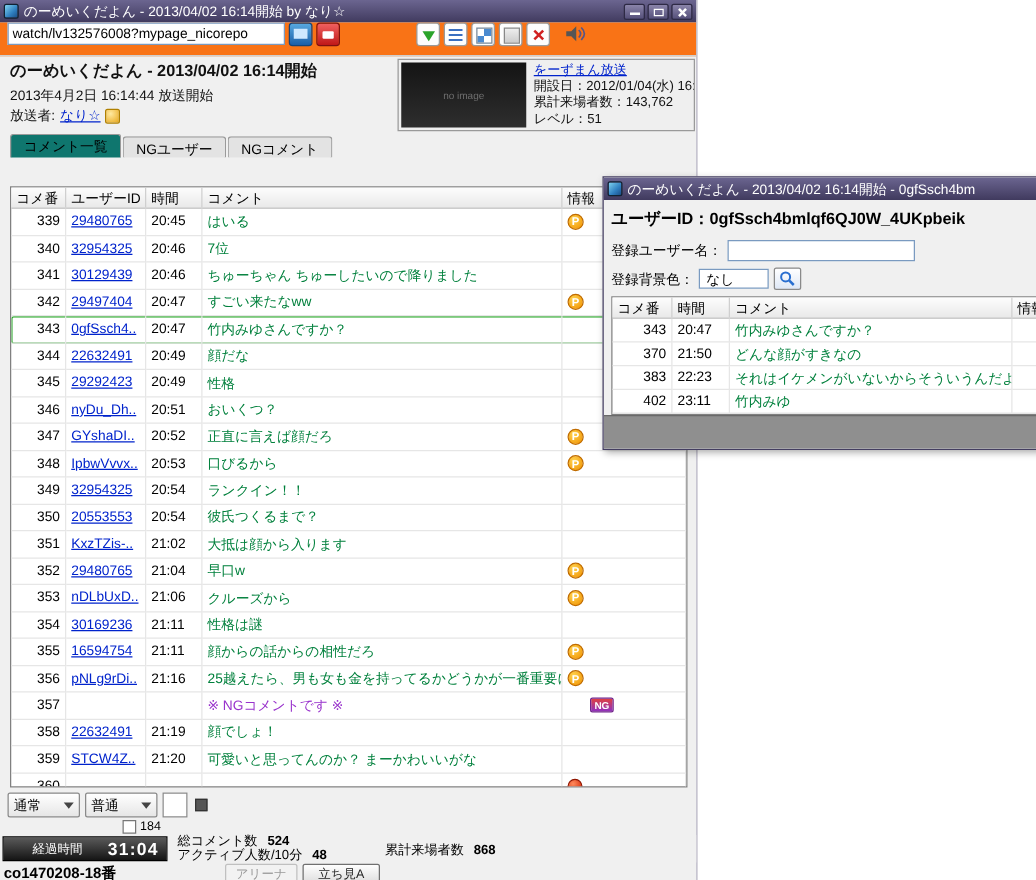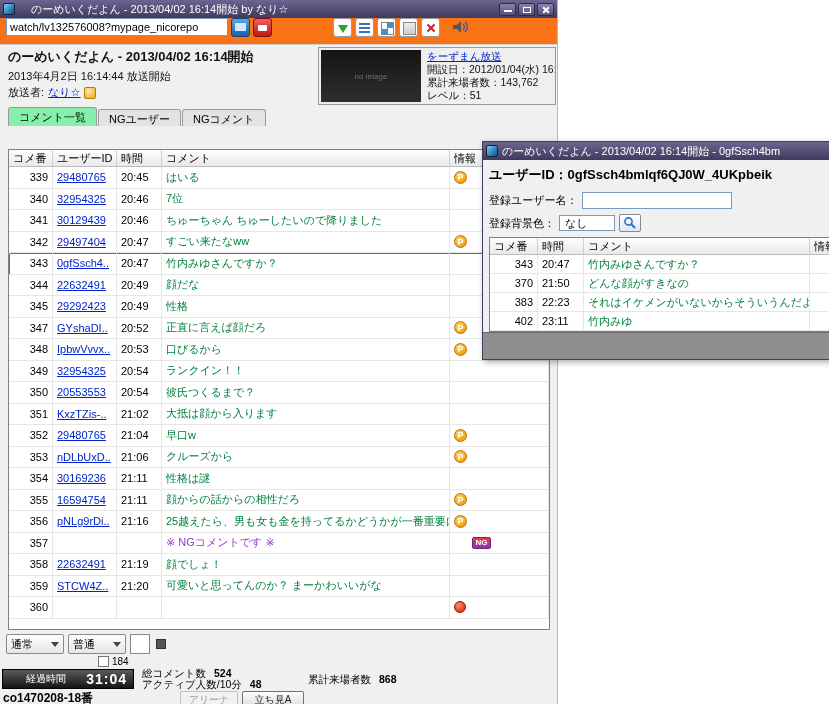--- a/index.html
+++ b/index.html
@@ -3,21 +3,21 @@
 <meta charset="utf-8">
 <style>
   * { box-sizing: border-box; }
   html,body { margin:0; padding:0; width:829px; height:704px; overflow:hidden;
     background:#fff; font-family:"Liberation Sans","DejaVu Sans",sans-serif; position:relative; }
 
   
   .main-window { position:absolute; left:0; top:0; width:558px; height:704px;
     background:#f0f0f0; overflow:hidden; border-right:1px solid #b9b6c6; }
   .titlebar { height:18px; background:linear-gradient(#6b6590,#403a5e);
-    display:flex; align-items:center; padding:0 3px; gap:16px; color:#fff; font-size:11px; }
+    display:flex; align-items:center; padding:0 3px; gap:4px; color:#fff; font-size:11px; }
   .app-icon { width:12px; height:12px; flex:none; border-radius:2px;
     background:linear-gradient(135deg,#7fd3f0 0%,#2f7fc0 60%,#1b4e86 100%); border:1px solid #123; }
   .title-text { flex:1; white-space:nowrap; overflow:hidden; }
   .win-btns { display:flex; gap:2px; flex:none; }
   .win-btn { width:17px; height:13px; background:linear-gradient(#8a84aa,#55507a);
     border:1px solid #2e2a45; border-radius:2px; position:relative; }
   .glyph-min { position:absolute; left:4px; bottom:3px; width:8px; height:2px; background:#fff; }
   .glyph-max { position:absolute; left:4px; top:3px; width:8px; height:6px; border:1px solid #fff; }
   .glyph-close::before,.glyph-close::after { content:""; position:absolute; left:7px; top:2px;
     width:2px; height:8px; background:#fff; }
@@ -59,21 +59,21 @@
     background:radial-gradient(circle at 35% 30%,#ffe9a0,#e8a81c); }
   .bc-box { position:absolute; left:318px; top:2px; width:238px; height:58px;
     border:1px solid #9a9a9a; background:#efefef; display:flex; }
   .bc-thumb { width:100px; height:52px; margin:2px; background:linear-gradient(#141414,#2e2e2e);
     color:#6f6f6f; font-size:8px; display:flex; align-items:center; justify-content:center; flex:none; }
   .bc-info { flex:1; padding:2px 4px 0; font-size:10.5px; line-height:13px; white-space:nowrap; overflow:hidden; }
 
   .tabs { height:19px; display:flex; align-items:flex-end; padding-left:8px; gap:1px; }
   .tab { height:17px; padding:2px 10px 0; font-size:11px; background:#e3e3e3;
     border:1px solid #9a9a9a; border-bottom:none; border-radius:3px 3px 0 0; cursor:default; }
-  .tab.active { background:#86efac; height:19px; position:relative; z-index:2; }
+  .tab.active { background:#0f766e; height:19px; position:relative; z-index:2; }
 
   .table-panel { position:absolute; left:8px; top:149px; width:542px; height:481px;
     border:1px solid #808080; background:#fff; overflow:hidden; }
   .thead { display:flex; height:17px; background:linear-gradient(#fdfdfd,#e9e9e9);
     border-bottom:1px solid #bcbcbc; font-size:11px; }
   .th { padding:1px 4px; border-right:1px solid #cfcfcf; white-space:nowrap; overflow:hidden; }
   .col-no{width:44px; flex:none;} .col-user{width:64px; flex:none;} .col-time{width:45px; flex:none;}
   .col-comment{width:288px; flex:none;} .col-info{flex:1;}
   .trow { display:flex; height:21.5px; font-size:11px; position:relative; }
   .cell { padding:0 4px; border-right:1px solid #e6e6e6; border-bottom:1px solid #e6e6e6;
@@ -286,20 +286,31 @@
           <span class="cell col-info"></span>
         </div>
         <div class="trow">
           <span class="cell col-no no">345</span>
           <span class="cell col-user">
             <span class="ulink">29292423</span>
           </span>
           <span class="cell col-time">20:49</span>
           <span class="cell col-comment">
             <span class="txt-green">性格</span>
+          </span>
+          <span class="cell col-info"></span>
+        </div>
+        <div class="trow">
+          <span class="cell col-no no">346</span>
+          <span class="cell col-user">
+            <span class="ulink">nyDu_Dh..</span>
+          </span>
+          <span class="cell col-time">20:51</span>
+          <span class="cell col-comment">
+            <span class="txt-green">おいくつ？</span>
           </span>
           <span class="cell col-info"></span>
         </div>
         <div class="trow">
           <span class="cell col-no no">347</span>
           <span class="cell col-user">
             <span class="ulink">GYshaDI..</span>
           </span>
           <span class="cell col-time">20:52</span>
           <span class="cell col-comment">

